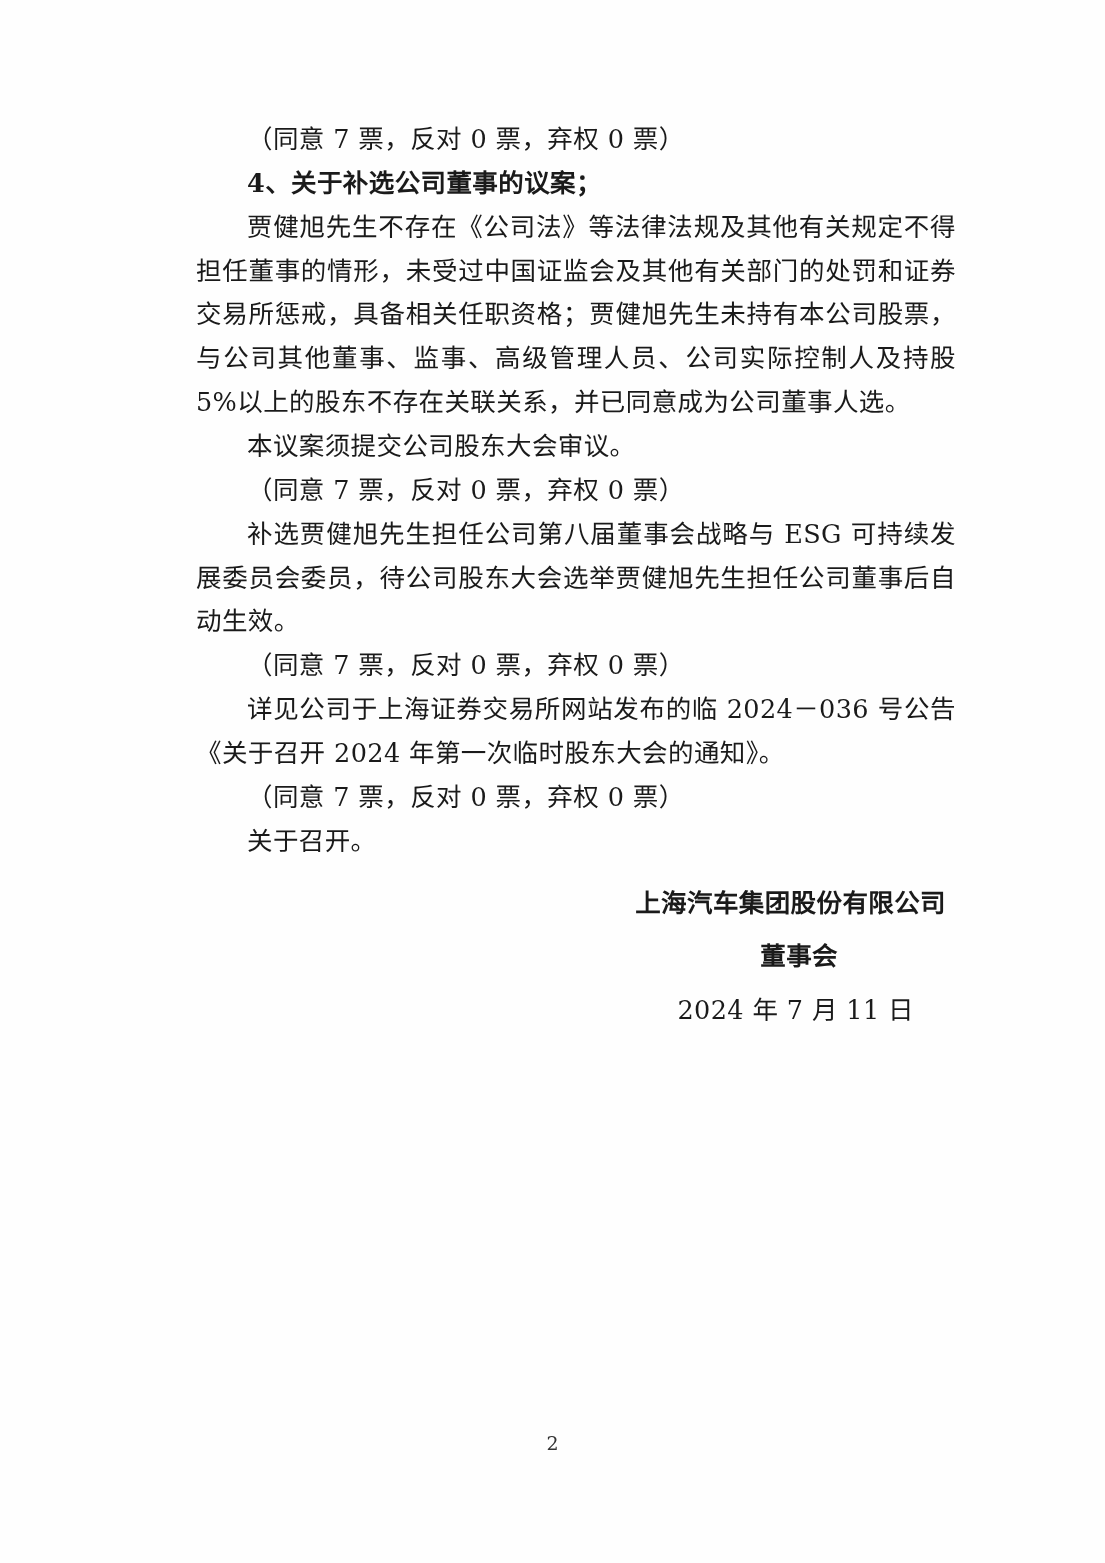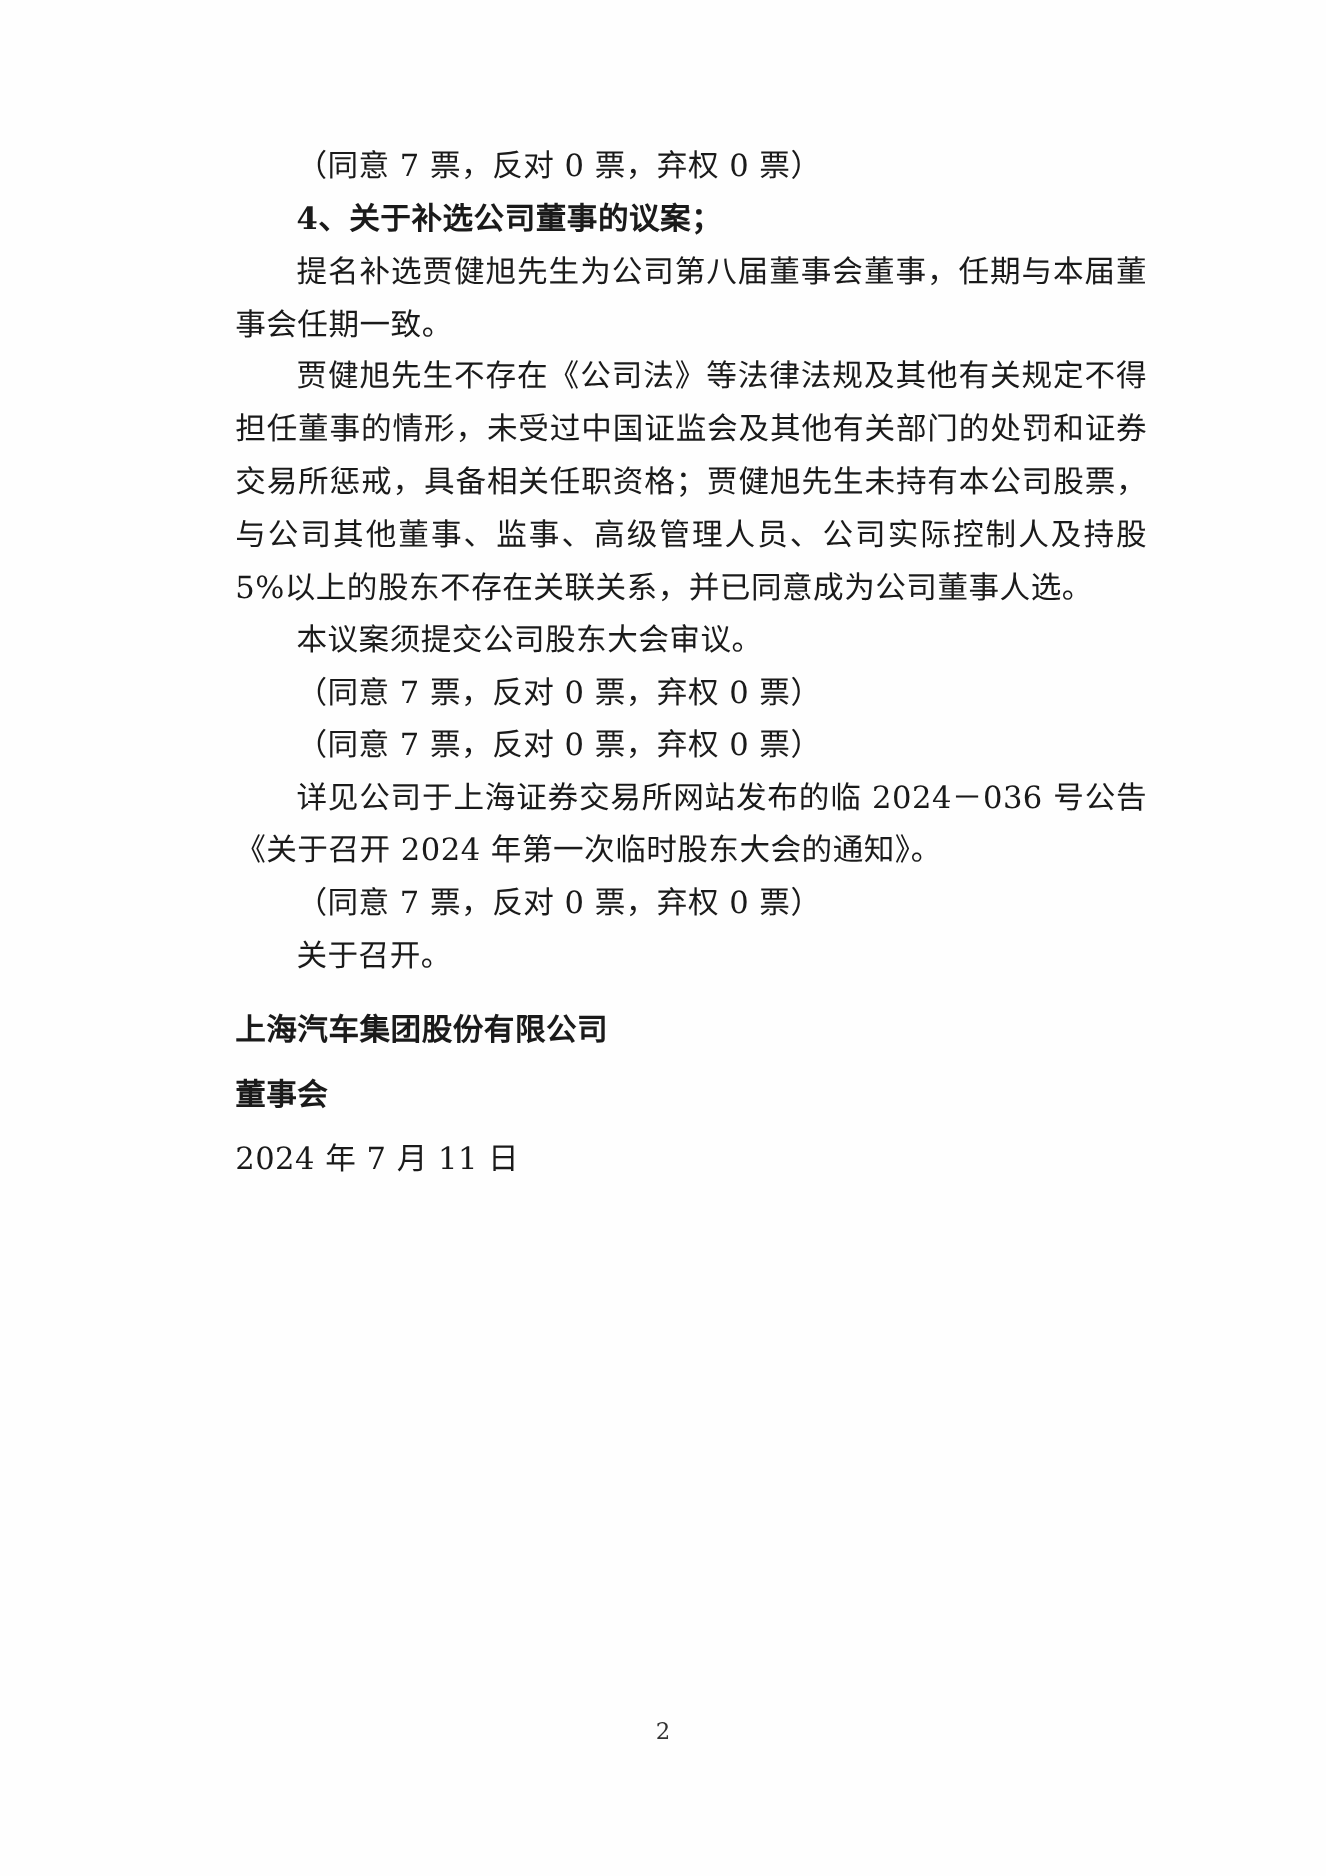--- a/index.html
+++ b/index.html
@@ -41,20 +41,21 @@
   }
   .vote {
     text-indent: 2em;
   }
   .sign-block {
     margin-top: 18px;
     text-align: right;
     padding-right: 6px;
   }
   .sign-block p {
+    text-align: right;
     font-weight: bold;
     margin-bottom: 10px;
   }
   .sign-company {
     padding-right: 4px;
   }
   .sign-board {
     padding-right: 112px;
   }
   .sign-date {
@@ -74,24 +75,24 @@
 </style>
 </head>
 <body>
 
 <div class="page">
 
   <div class="content">
 
     <p class="vote">（同意 7 票，反对 0 票，弃权 0 票）</p>
     <p class="indent bold">4、关于补选公司董事的议案；</p>
-    <p class="indent">提名补选贾健旭先生为公司第八届董事会董事，任期与本届董事会任期一致。</p>
     <p class="indent">贾健旭先生不存在《公司法》等法律法规及其他有关规定不得担任董事的情形，未受过中国证监会及其他有关部门的处罚和证券交易所惩戒，具备相关任职资格；贾健旭先生未持有本公司股票，与公司其他董事、监事、高级管理人员、公司实际控制人及持股 5%以上的股东不存在关联关系，并已同意成为公司董事人选。</p>
     <p class="indent">本议案须提交公司股东大会审议。</p>
     <p class="vote">（同意 7 票，反对 0 票，弃权 0 票）</p>
+    <p class="indent">补选贾健旭先生担任公司第八届董事会战略与 ESG 可持续发展委员会委员，待公司股东大会选举贾健旭先生担任公司董事后自动生效。</p>
     <p class="vote">（同意 7 票，反对 0 票，弃权 0 票）</p>
     <p class="indent">详见公司于上海证券交易所网站发布的临 2024－036 号公告《关于召开 2024 年第一次临时股东大会的通知》。</p>
     <p class="vote">（同意 7 票，反对 0 票，弃权 0 票）</p>
     <p class="indent">关于召开。</p>
 
     <div class="sign-block">
       <p class="sign-company">上海汽车集团股份有限公司</p>
       <p class="sign-board">董事会</p>
       <p class="sign-date">2024 年 7 月 11 日</p>
     </div>

